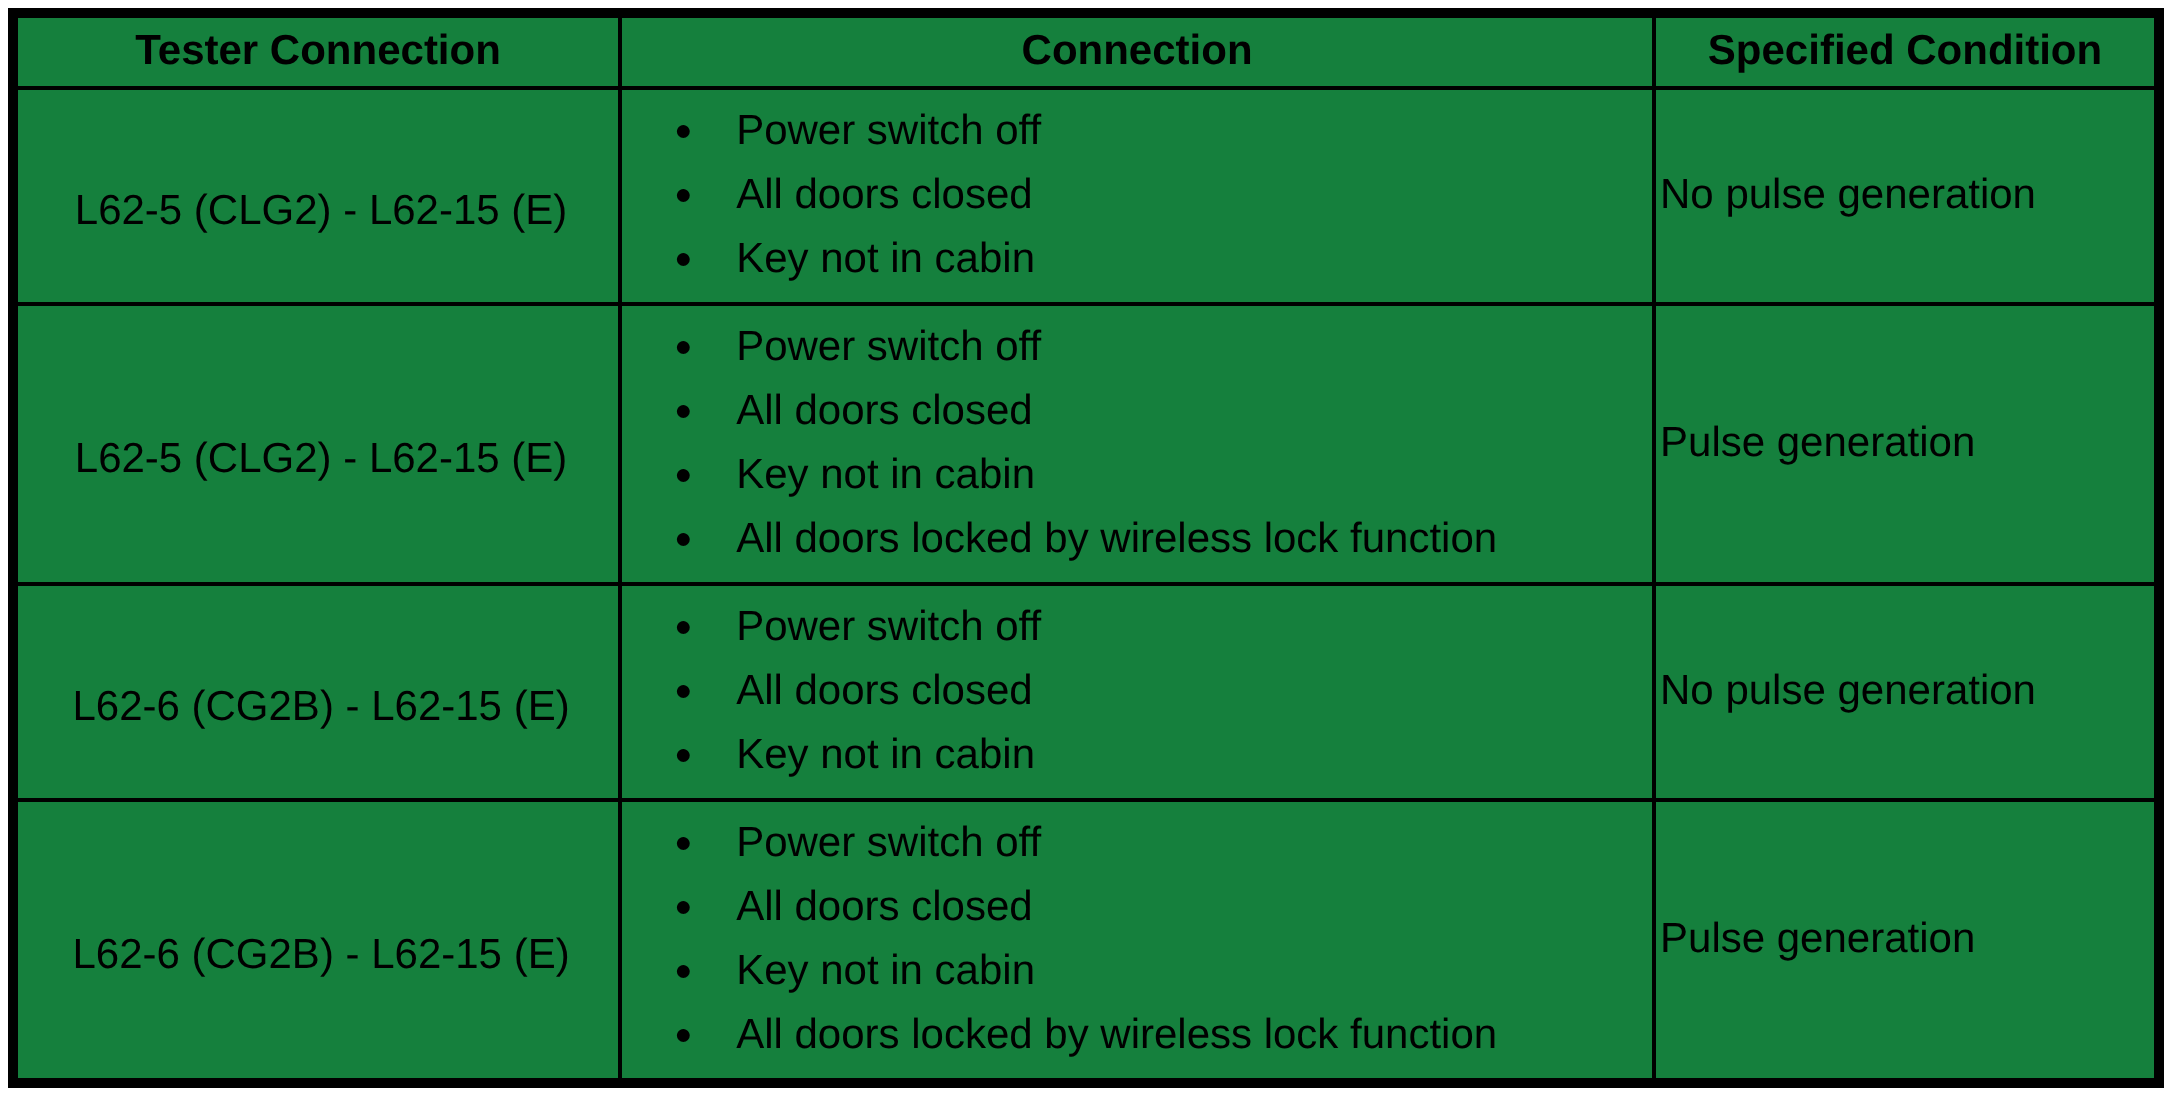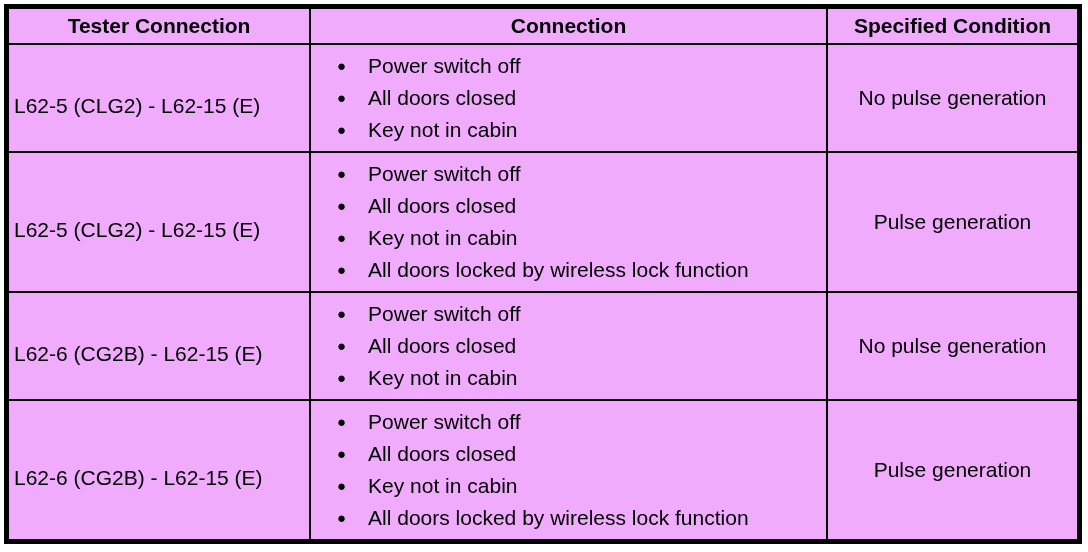--- a/index.html
+++ b/index.html
@@ -14,21 +14,21 @@
   }
   .page {
     padding: 4px 4px;
     box-sizing: border-box;
   }
   table.diag {
     border-collapse: collapse;
     table-layout: fixed;
     width: 1078px;
     border: 5px solid #000000;
-    background: #f0abfc;
+    background: #15803d;
   }
   col.c1 { width: 303px; }
   col.c2 { width: 516px; }
   col.c3 { width: 252px; }
   th {
     border: 2px solid #000000;
     font-size: 21px;
     font-weight: bold;
     text-align: center;
     height: 34px;
@@ -36,29 +36,28 @@
     white-space: nowrap;
     overflow: hidden;
   }
   td {
     border: 2px solid #000000;
     font-size: 21px;
     vertical-align: middle;
     overflow: hidden;
   }
   td.cell-tester {
-    text-align: left;
+    text-align: center;
     padding: 20px 2px 4px 5px;
     white-space: nowrap;
   }
   td.cell-condition {
     padding: 5px 2px 5px 0;
   }
   td.cell-specified {
-    text-align: center;
     padding: 16px 2px;
     white-space: nowrap;
   }
   ul.condition-list {
     list-style: none;
     margin: 0;
     padding: 0 0 0 26px;
   }
   li.condition-item {
     display: flex;

